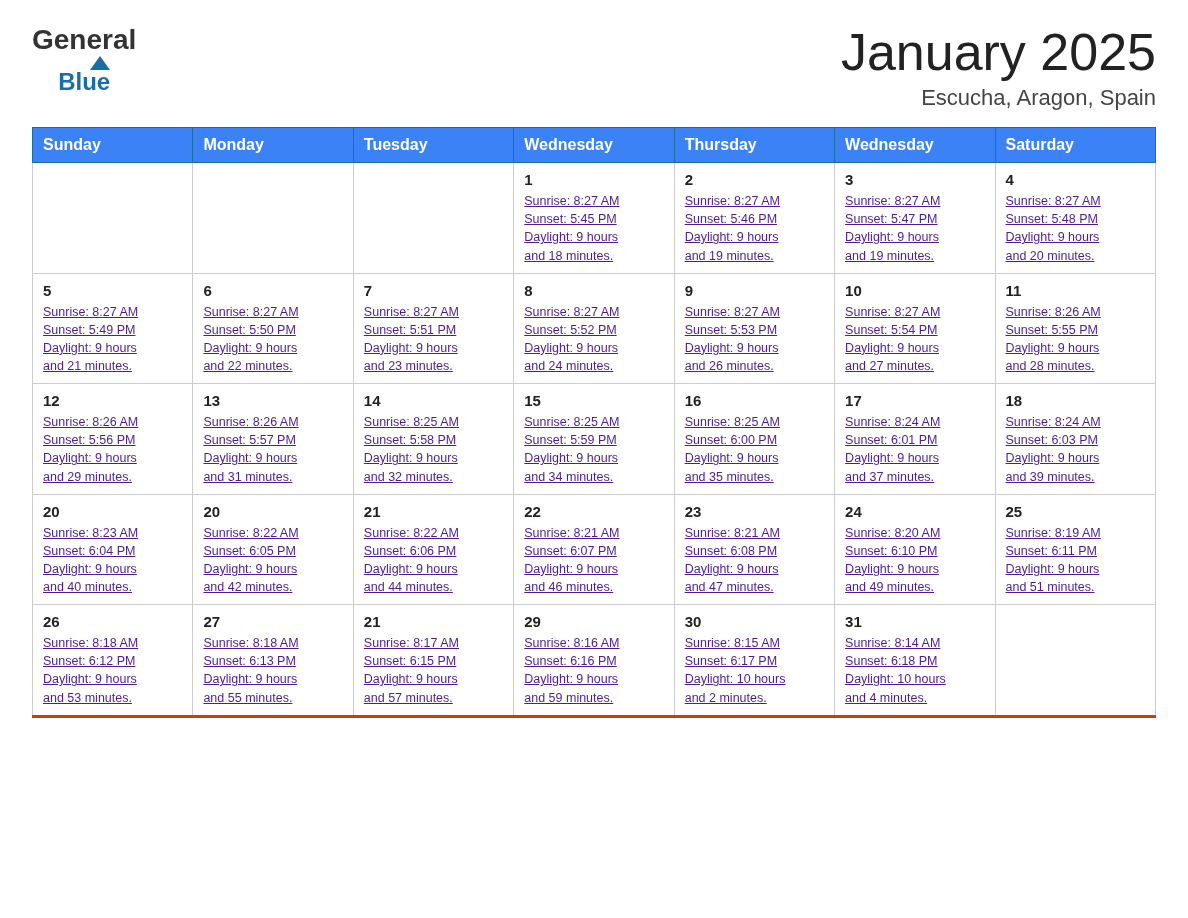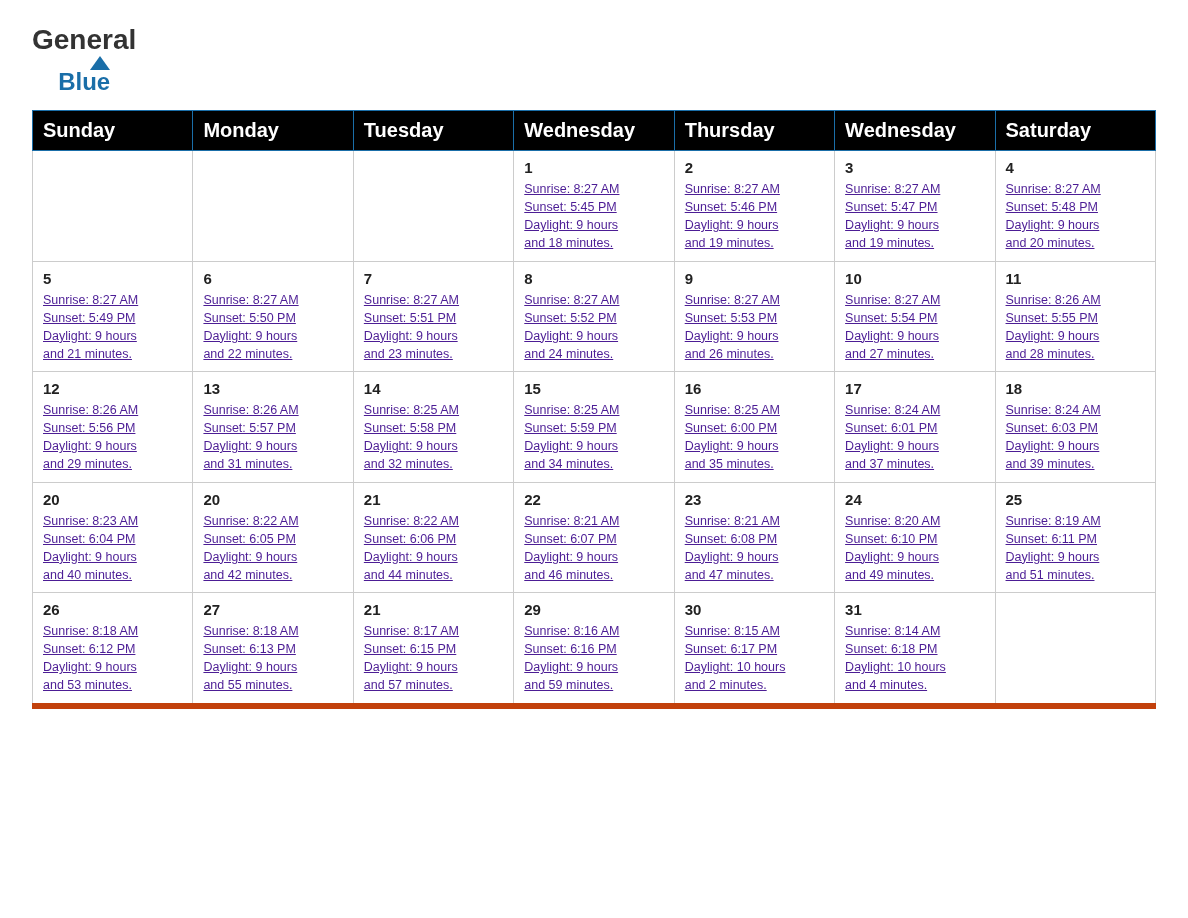--- a/index.html
+++ b/index.html
@@ -61,23 +61,23 @@
       font-size: 22px;
       color: #444;
       margin-top: 4px;
     }
     .calendar-table {
       width: 100%;
       border-collapse: collapse;
       table-layout: fixed;
     }
     .calendar-table thead th {
-      background: #000000;
+      background: #3b82f6;
       color: #fff;
-      font-size: 20px;
+      font-size: 16px;
       font-weight: bold;
       padding: 8px 10px;
       text-align: left;
       border: 1px solid #1a6ea8;
     }
     .calendar-table tbody td {
       border: 1px solid #ccc;
       vertical-align: top;
       padding: 8px 10px;
       font-size: 12.5px;
@@ -103,36 +103,40 @@
       background: #fff;
     }
     tbody tr:nth-child(even) td {
       background: #fff;
     }
     
     tbody tr td {
       border-bottom: 2px solid #999;
     }
     tbody tr:last-child td {
-      border-bottom: 6px solid #c2410c;
+      border-bottom: 3px solid #c2410c;
     }
   </style>
 </head>
 <body>
 
 <div class="header-area">
   <div class="logo-area">
     <div class="logo-text">
       <span class="logo-general">General</span>
       <span class="logo-blue-box">
         <span class="logo-triangle"></span>
         <span class="logo-blue-text">Blue</span>
       </span>
     </div>
   </div>
+  <div class="title-area">
+    <div class="month-title">January 2025</div>
+    <div class="location-title">Escucha, Aragon, Spain</div>
+  </div>
 </div>
 
 <table class="calendar-table">
   <thead>
     <tr>
 
     <th>Sunday</th>
         <th>Monday</th>
         <th>Tuesday</th>
         <th>Wednesday</th>

